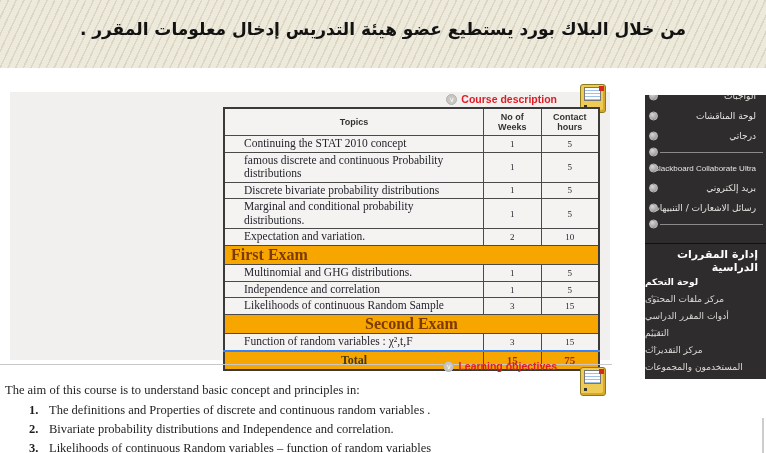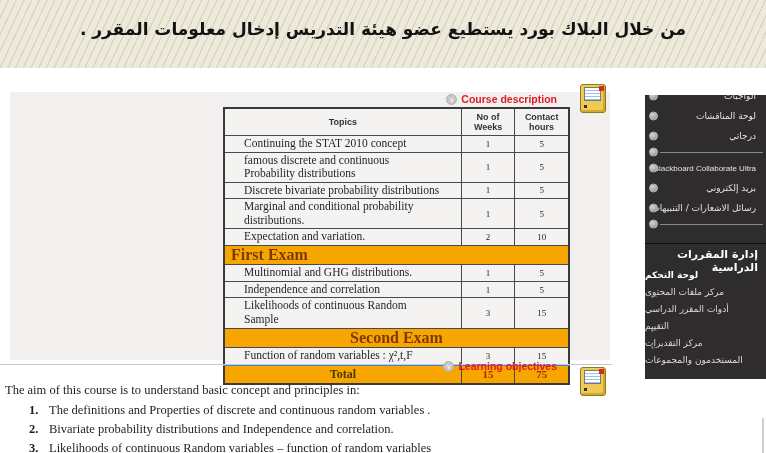--- a/index.html
+++ b/index.html
@@ -21,21 +21,21 @@
     font-size:7px;line-height:10px;text-align:center;box-sizing:border-box;cursor:pointer;}
   .red-label{color:#E01B24;font-weight:bold;font-size:10.5px;white-space:nowrap;}
 
   
   .notepad{position:absolute;width:24px;height:27px;background:#EECB55;border:1px solid #8a7a20;border-radius:3px;box-shadow:inset -2px -2px 0 #d8a928;}
   .notepad .page{position:absolute;left:3px;top:2px;width:15px;height:12px;background:repeating-linear-gradient(#ffffff 0px,#ffffff 2px,#9cc0e8 2px,#9cc0e8 3px);border:1px solid #777;}
   .notepad .corner{position:absolute;right:1px;top:1px;width:5px;height:5px;background:#D42B1E;}
   .notepad .dot{position:absolute;left:3px;bottom:4px;width:3px;height:3px;background:#333;}
 
   
-  .topics-table{position:absolute;left:223px;top:107px;width:347px;border-collapse:collapse;background:#F4F3F2;
+  .topics-table{position:absolute;left:223px;top:107px;width:377px;border-collapse:collapse;background:#F4F3F2;
     font-family:"Liberation Serif",serif;color:#25252e;border:2px solid #3a3a3a;}
   .topics-table th,.topics-table td{border:1px solid #4a4a4a;}
   .topics-table th{font-family:"Liberation Sans",sans-serif;font-size:9px;font-weight:bold;color:#333;padding:3px 2px;text-align:center;}
   th.col-topics{width:243px;}
   th.col-num{width:50px;}
   td.topic{font-size:11.5px;padding:1px 19px;line-height:1.18;text-align:left;}
   td.num{font-size:9px;text-align:center;padding:1px 2px;}
   tr.exam td{background:#F7A600;color:#7C3A00;font-weight:bold;font-size:16px;padding:0 6px;line-height:1.15;}
   tr.exam-left td{text-align:left;}
   tr.exam-center td{text-align:center;}
@@ -63,21 +63,21 @@
   .bullet{position:absolute;left:4px;top:50%;transform:translateY(-50%);width:9px;height:9px;border-radius:50%;
     background:radial-gradient(circle at 35% 30%, #d6d6d6, #8a8a8a);border:1px solid #bdbdbd;box-sizing:border-box;}
   .side-label{flex:1;text-align:right;padding-right:10px;font-size:9px;direction:rtl;font-family:"DejaVu Sans",sans-serif;}
   .side-label.latin{font-size:8px;direction:ltr;font-family:"Liberation Sans",sans-serif;}
   .side-divider{position:relative;height:12px;}
   .side-divider .line{position:absolute;left:15px;right:3px;top:50%;height:1px;background:#8a8a8a;}
   .side-sep{height:1px;background:#111;margin-top:13px;}
   .mgmt{margin-top:8px;}
   .mgmt-title{height:18px;display:flex;align-items:center;justify-content:flex-end;padding-right:8px;
     font-size:11px;font-weight:bold;direction:rtl;font-family:"DejaVu Sans",sans-serif;color:#ffffff;}
-  .mgmt-item{position:relative;height:17px;display:flex;align-items:flex-start;justify-content:flex-end;padding-right:10px;
+  .mgmt-item{position:relative;height:17px;display:flex;align-items:flex-end;justify-content:flex-end;padding-right:10px;
     font-size:9px;direction:rtl;font-family:"DejaVu Sans",sans-serif;color:#dddbd8;cursor:pointer;}
   .mgmt-item.bold{font-weight:bold;color:#ffffff;}
   .mgmt-arrow{position:absolute;left:6px;top:50%;transform:translateY(-50%);color:#8f8f8f;font-size:8px;direction:ltr;}
 
   .edge-line{position:absolute;right:2px;top:418px;width:2px;height:35px;background:#cfcccc;}
 </style>
 </head>
 <body>
 
 <div id="canvas">

